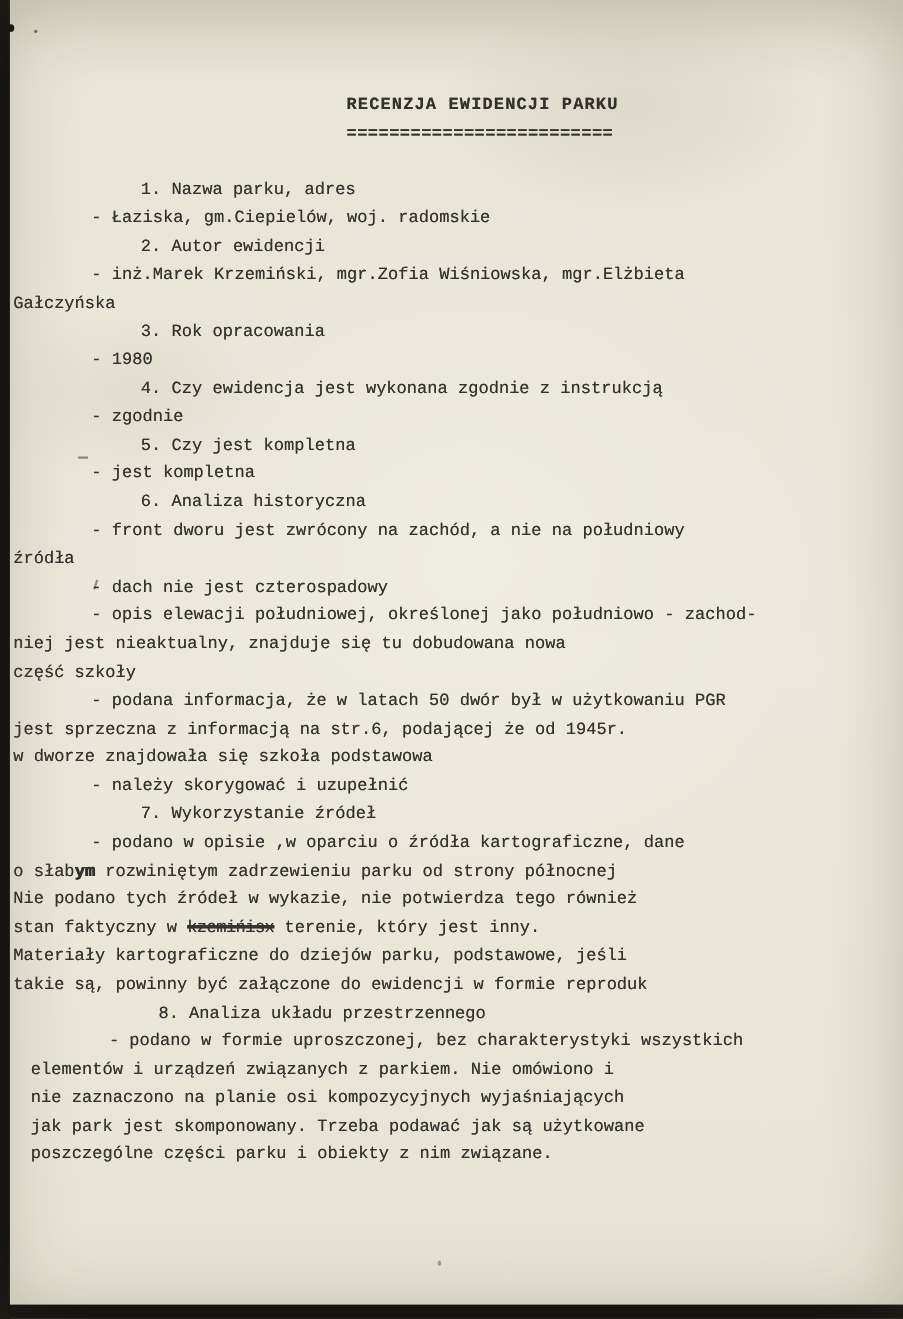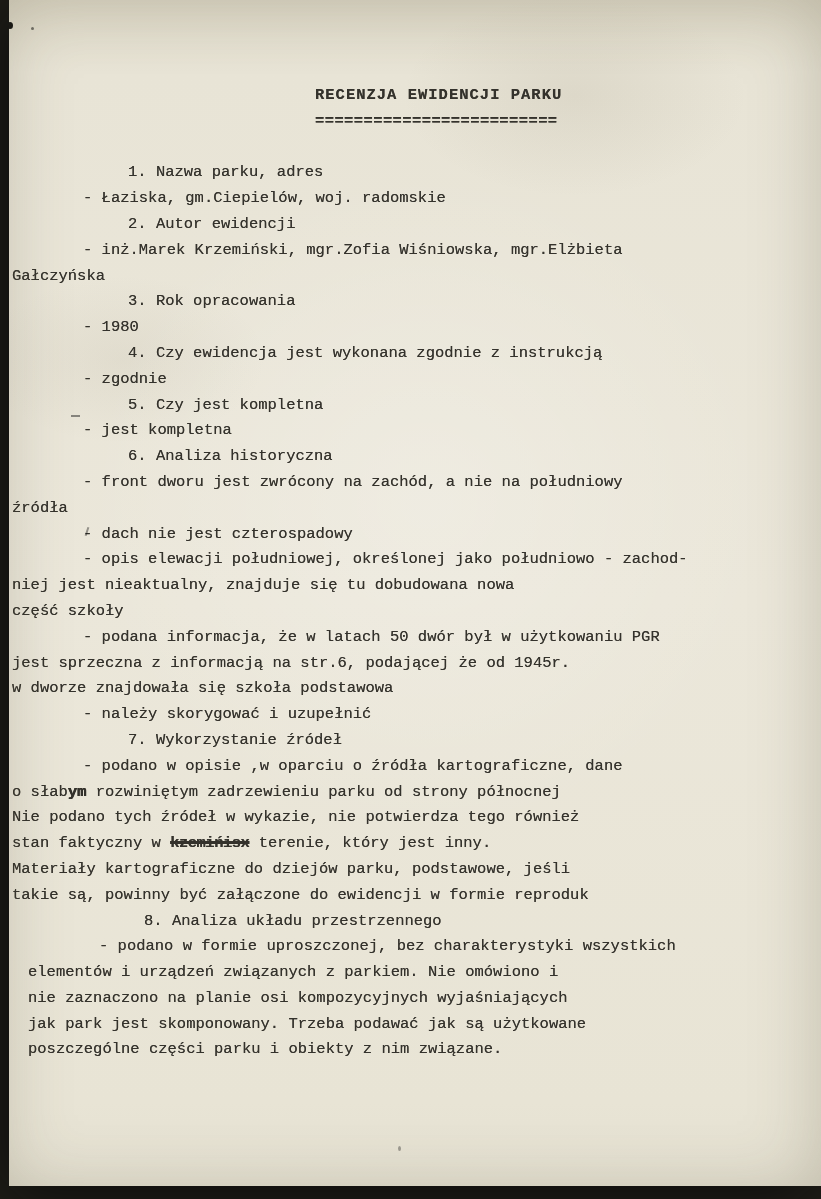--- a/index.html
+++ b/index.html
@@ -51,21 +51,21 @@
     margin-bottom: 25.8px;
     font-weight: bold;
     letter-spacing: 0.4px;
     white-space: pre;
   }
   .line { white-space: pre; }
   .heading-line { padding-left: 116px; }
   .sub-first   { padding-left: 71px; }
   .sub-cont    { }
   .struck {
-    font-weight: bold;
+    font-weight: normal;
     text-decoration: line-through;
     text-decoration-thickness: 3px;
     letter-spacing: -0.5px;
   }
   .overtype {
     font-weight: bold;
     text-shadow: 0.5px 0 0 currentColor, 0 0 0.6px rgba(52,50,44,0.9);
   }
   .scan-mark { position: absolute; background: #101010; }
   .mark-dot-1 { left: 7px; top: 22px; width: 6px; height: 7px; border-radius: 50%; }

